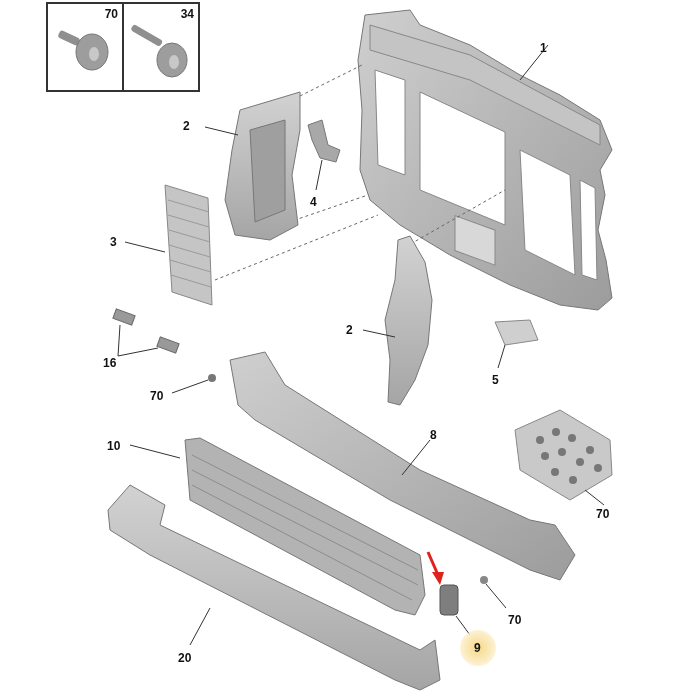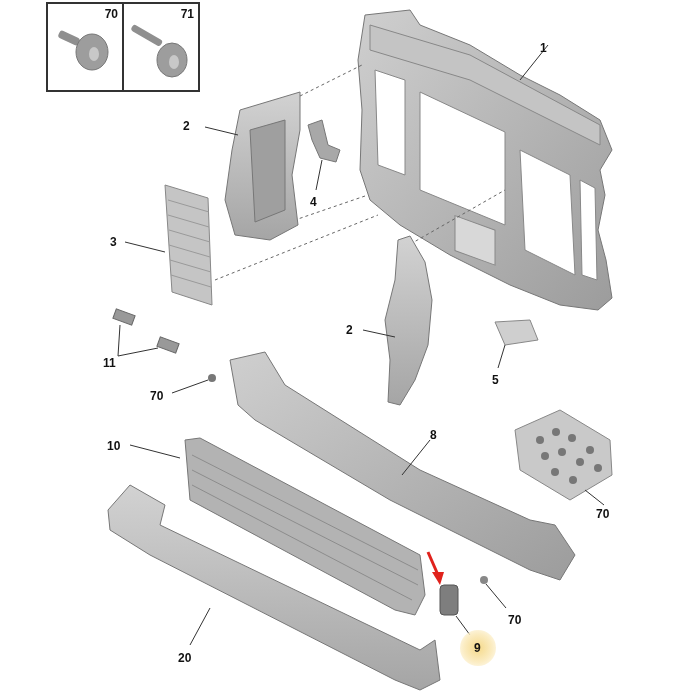--- a/index.html
+++ b/index.html
@@ -154,35 +154,35 @@
   <div class="inset" style="left:46px;top:2px;width:150px;height:86px;">
     <div class="inset-cell" style="left:0;width:74px;border-right:2px solid #333;">
       <span class="inset-num">70</span>
       <svg width="74" height="86">
         <rect x="10" y="30" width="22" height="8" rx="3" fill="#8f8f8f" transform="rotate(25 21 34)"></rect>
         <ellipse cx="44" cy="48" rx="16" ry="18" fill="#9d9d9d" stroke="#777"></ellipse>
         <ellipse cx="46" cy="50" rx="5" ry="7" fill="#c8c8c8"></ellipse>
       </svg>
     </div>
     <div class="inset-cell" style="left:76px;width:74px;">
-      <span class="inset-num">71</span>
+      <span class="inset-num">34</span>
       <svg width="74" height="86">
         <rect x="6" y="28" width="34" height="7" rx="3" fill="#8f8f8f" transform="rotate(30 23 31)"></rect>
         <ellipse cx="48" cy="56" rx="15" ry="17" fill="#9d9d9d" stroke="#777"></ellipse>
         <ellipse cx="50" cy="58" rx="5" ry="7" fill="#c8c8c8"></ellipse>
       </svg>
     </div>
   </div>
 
   <span class="label" style="left:540px;top:42px;">1</span>
   <span class="label" style="left:183px;top:120px;">2</span>
   <span class="label" style="left:310px;top:196px;">4</span>
   <span class="label" style="left:110px;top:236px;">3</span>
   <span class="label" style="left:346px;top:324px;">2</span>
-  <span class="label" style="left:103px;top:357px;">11</span>
+  <span class="label" style="left:103px;top:357px;">16</span>
   <span class="label" style="left:492px;top:374px;">5</span>
   <span class="label" style="left:150px;top:390px;">70</span>
   <span class="label" style="left:430px;top:429px;">8</span>
   <span class="label" style="left:107px;top:440px;">10</span>
   <span class="label" style="left:596px;top:508px;">70</span>
   <span class="label" style="left:508px;top:614px;">70</span>
   <span class="label" style="left:474px;top:642px;">9</span>
   <span class="label" style="left:178px;top:652px;">20</span>
 </div>
 

